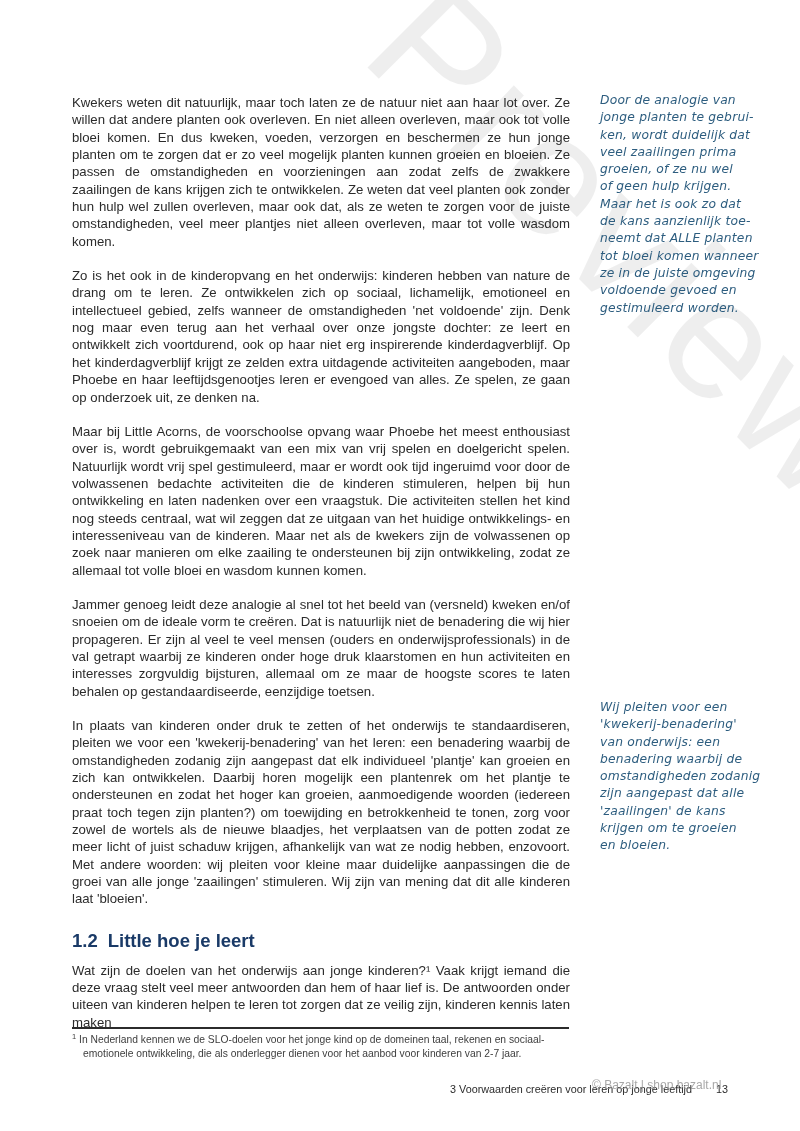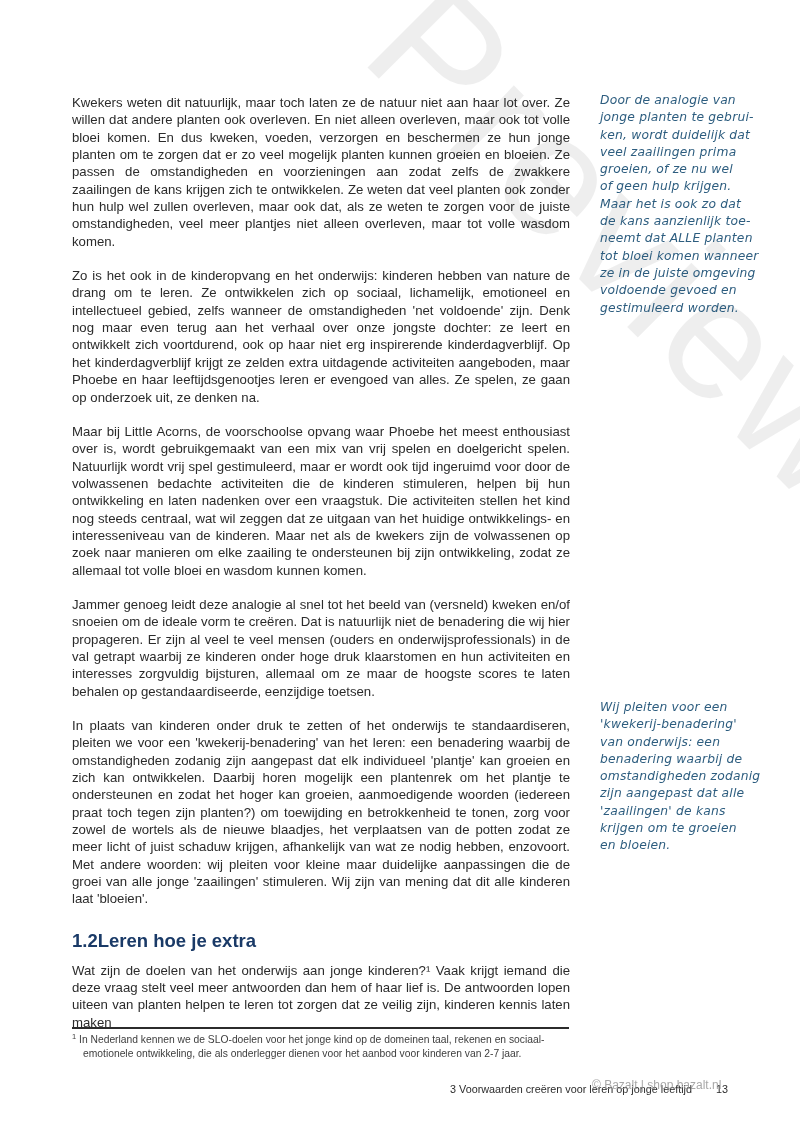--- a/index.html
+++ b/index.html
@@ -46,20 +46,21 @@
     color: var(--body-text, #2b2b2b);
   }
   .body-paragraph.single-line { text-align: left; }
 
   .section-heading {
     margin: 22px 0 10px 0;
     font-size: 18.5px;
     font-weight: bold;
     color: var(--heading, #1a3a67);
     display: flex;
+    gap: 10px;
     align-items: flex-start;
   }
 
   .section-intro {
     margin: 0;
     font-size: 13.2px;
     line-height: 17.35px;
     text-align: justify;
     color: var(--body-text, #2b2b2b);
   }
@@ -132,24 +133,24 @@
 
   <div class="main-column">
     <p class="body-paragraph">Kwekers weten dit natuurlijk, maar toch laten ze de natuur niet aan haar lot over. Ze willen dat andere planten ook overleven. En niet alleen overleven, maar ook tot volle bloei komen. En dus kweken, voeden, verzorgen en beschermen ze hun jonge planten om te zorgen dat er zo veel mogelijk planten kunnen groeien en bloeien. Ze passen de omstandigheden en voorzieningen aan zodat zelfs de zwakkere zaailingen de kans krijgen zich te ontwikkelen. Ze weten dat veel planten ook zonder hun hulp wel zullen overleven, maar ook dat, als ze weten te zorgen voor de juiste omstandigheden, veel meer plantjes niet alleen overleven, maar tot volle wasdom komen.</p>
     <p class="body-paragraph">Zo is het ook in de kinderopvang en het onderwijs: kinderen hebben van nature de drang om te leren. Ze ontwikkelen zich op sociaal, lichamelijk, emotioneel en intellectueel gebied, zelfs wanneer de omstandigheden 'net voldoende' zijn. Denk nog maar even terug aan het verhaal over onze jongste dochter: ze leert en ontwikkelt zich voortdurend, ook op haar niet erg inspirerende kinderdagverblijf. Op het kinderdagverblijf krijgt ze zelden extra uitdagende activiteiten aangeboden, maar Phoebe en haar leeftijdsgenootjes leren er evengoed van alles. Ze spelen, ze gaan op onderzoek uit, ze denken na.</p>
     <p class="body-paragraph">Maar bij Little Acorns, de voorschoolse opvang waar Phoebe het meest enthousiast over is, wordt gebruikgemaakt van een mix van vrij spelen en doelgericht spelen. Natuurlijk wordt vrij spel gestimuleerd, maar er wordt ook tijd ingeruimd voor door de volwassenen bedachte activiteiten die de kinderen stimuleren, helpen bij hun ontwikkeling en laten nadenken over een vraagstuk. Die activiteiten stellen het kind nog steeds centraal, wat wil zeggen dat ze uitgaan van het huidige ontwikkelings- en interesseniveau van de kinderen. Maar net als de kwekers zijn de volwassenen op zoek naar manieren om elke zaailing te ondersteunen bij zijn ontwikkeling, zodat ze allemaal tot volle bloei en wasdom kunnen komen.</p>
     <p class="body-paragraph">Jammer genoeg leidt deze analogie al snel tot het beeld van (versneld) kweken en/of snoeien om de ideale vorm te creëren. Dat is natuurlijk niet de benadering die wij hier propageren. Er zijn al veel te veel mensen (ouders en onderwijsprofessionals) in de val getrapt waarbij ze kinderen onder hoge druk klaarstomen en hun activiteiten en interesses zorgvuldig bijsturen, allemaal om ze maar de hoogste scores te laten behalen op gestandaardiseerde, eenzijdige toetsen.</p>
     <p class="body-paragraph">In plaats van kinderen onder druk te zetten of het onderwijs te standaardiseren, pleiten we voor een 'kwekerij-benadering' van het leren: een benadering waarbij de omstandigheden zodanig zijn aangepast dat elk individueel 'plantje' kan groeien en zich kan ontwikkelen. Daarbij horen mogelijk een plantenrek om het plantje te ondersteunen en zodat het hoger kan groeien, aanmoedigende woorden (iedereen praat toch tegen zijn planten?) om toewijding en betrokkenheid te tonen, zorg voor zowel de wortels als de nieuwe blaadjes, het verplaatsen van de potten zodat ze meer licht of juist schaduw krijgen, afhankelijk van wat ze nodig hebben, enzovoort. Met andere woorden: wij pleiten voor kleine maar duidelijke aanpassingen die de groei van alle jonge 'zaailingen' stimuleren. Wij zijn van mening dat dit alle kinderen laat 'bloeien'.</p>
 
     <h2 class="section-heading">
       <span>1.2</span>
-      <span>Leren hoe je extra</span>
+      <span>Little hoe je leert</span>
     </h2>
 
-    <p class="section-intro">Wat zijn de doelen van het onderwijs aan jonge kinderen?¹ Vaak krijgt iemand die deze vraag stelt veel meer antwoorden dan hem of haar lief is. De antwoorden lopen uiteen van planten helpen te leren tot zorgen dat ze veilig zijn, kinderen kennis laten maken</p>
+    <p class="section-intro">Wat zijn de doelen van het onderwijs aan jonge kinderen?¹ Vaak krijgt iemand die deze vraag stelt veel meer antwoorden dan hem of haar lief is. De antwoorden onder uiteen van kinderen helpen te leren tot zorgen dat ze veilig zijn, kinderen kennis laten maken</p>
   </div>
 
   <div class="margin-note note-2">Wij pleiten voor een
 'kwekerij-benadering'
 van onderwijs: een
 benadering waarbij de
 omstandigheden zodanig
 zijn aangepast dat alle
 'zaailingen' de kans
 krijgen om te groeien

